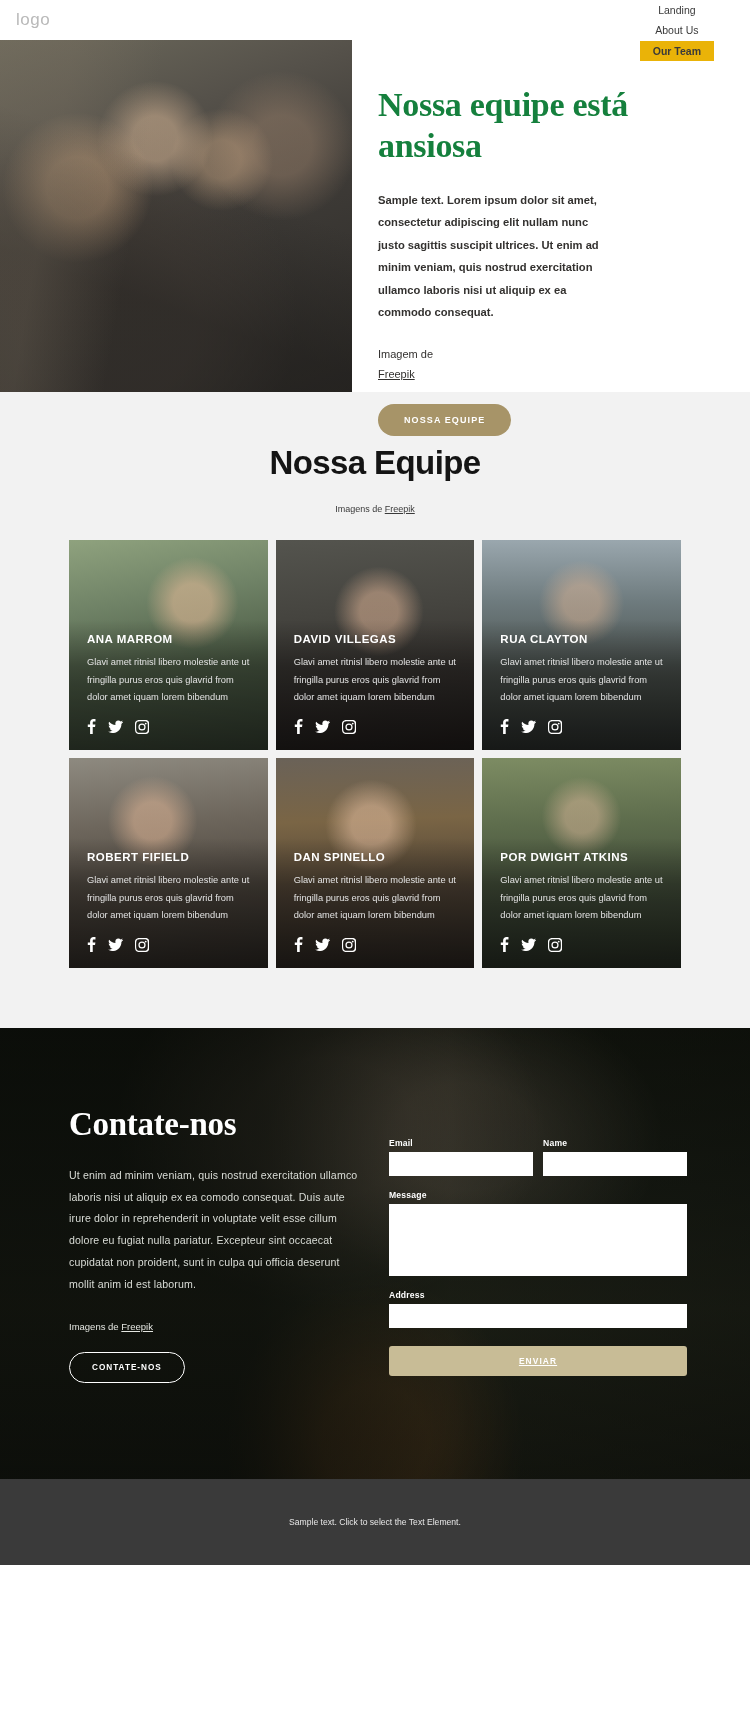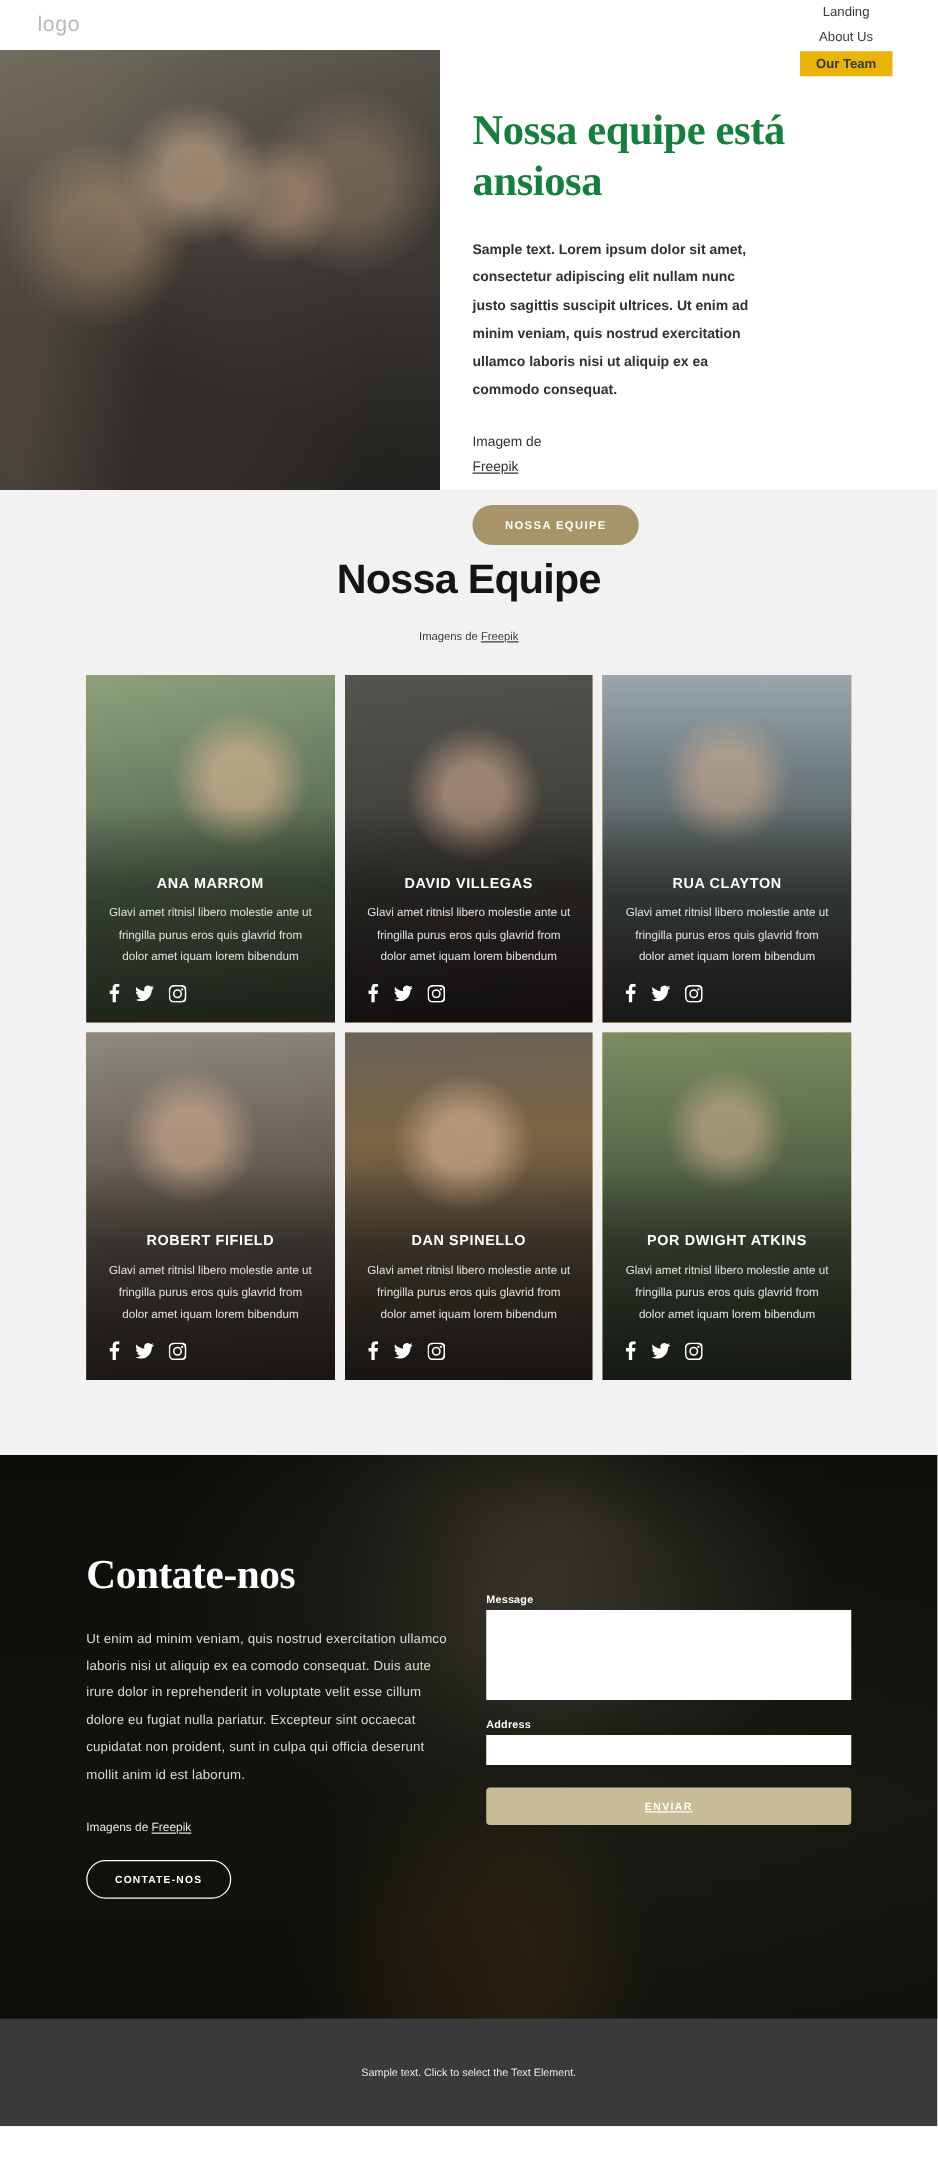--- a/index.html
+++ b/index.html
@@ -10,21 +10,21 @@
     color:#1b1b1b;
     -webkit-font-smoothing:antialiased;
   }
 
   
   .header {
     height:40px;
     background:#ffffff;
     display:flex;
     align-items:center;
-    padding:0 36px 0 30px;
+    padding:0 36px 0 16px;
     position:relative;
     justify-content:space-between;
   }
   .logo {
     font-family:"Liberation Sans", sans-serif;
     font-size:17px;
     font-weight:400;
     color:#b9b9b9;
     letter-spacing:.5px;
   }
@@ -145,25 +145,24 @@
 
   .grid {
     width:612px;
     margin:0 auto;
     display:grid;
     grid-template-columns:repeat(3,1fr);
     gap:8px;
   }
   .card {
     position:relative;
-    height:278px;
+    height:210px;
     overflow:hidden;
-    background:#a16207;
+    background:#6d28d9;
     cursor:pointer;
-    text-align:center;
   }
   .card .bg { position:absolute; inset:0; }
   .card .shade {
     position:absolute; inset:0;
     background:linear-gradient(to bottom, rgba(0,0,0,0) 38%, rgba(0,0,0,.32) 60%, rgba(0,0,0,.52) 100%);
   }
   .card .inner {
     position:absolute;
     left:0; right:0; bottom:16px;
     padding:0 18px;
@@ -527,20 +526,30 @@
       <p class="contact-body">Ut enim ad minim veniam, quis nostrud exercitation ullamco laboris nisi ut aliquip ex ea comodo consequat. Duis aute irure dolor in reprehenderit in voluptate velit esse cillum dolore eu fugiat nulla pariatur. Excepteur sint occaecat cupidatat non proident, sunt in culpa qui officia deserunt mollit anim id est laborum.</p>
       <div class="contact-credit">
         <span>Imagens de </span><a>Freepik</a>
       </div>
       <button class="btn-outline">CONTATE-NOS</button>
     </div>
 
     <form class="form">
       <div class="form-row">
         <div class="field">
+          <label>Email</label>
+          <input type="text" placeholder="" style="">
+        </div>
+        <div class="field">
+          <label>Name</label>
+          <input type="text" placeholder="" style="">
+        </div>
+      </div>
+      <div class="form-row">
+        <div class="field">
           <label>Message</label>
           <textarea placeholder="" style=""></textarea>
         </div>
       </div>
       <div class="form-row">
         <div class="field">
           <label>Address</label>
           <input type="text" placeholder="" style="">
         </div>
       </div>

